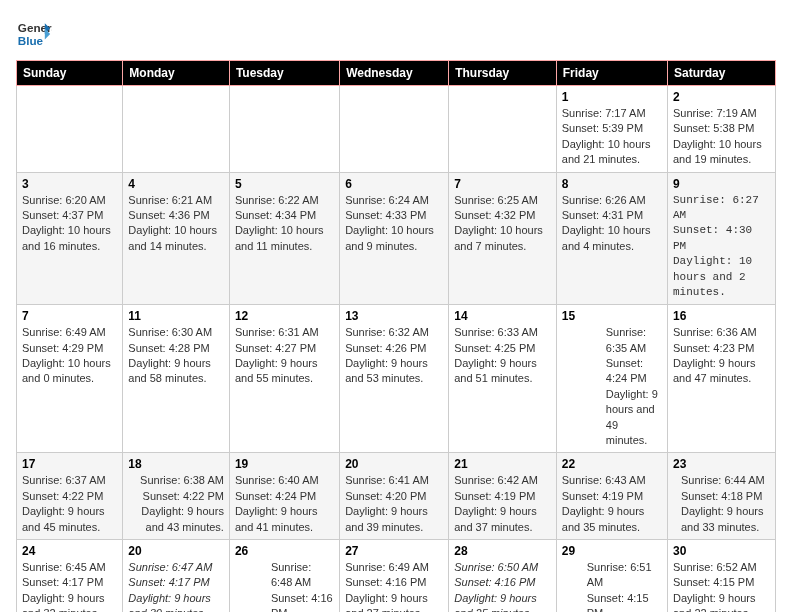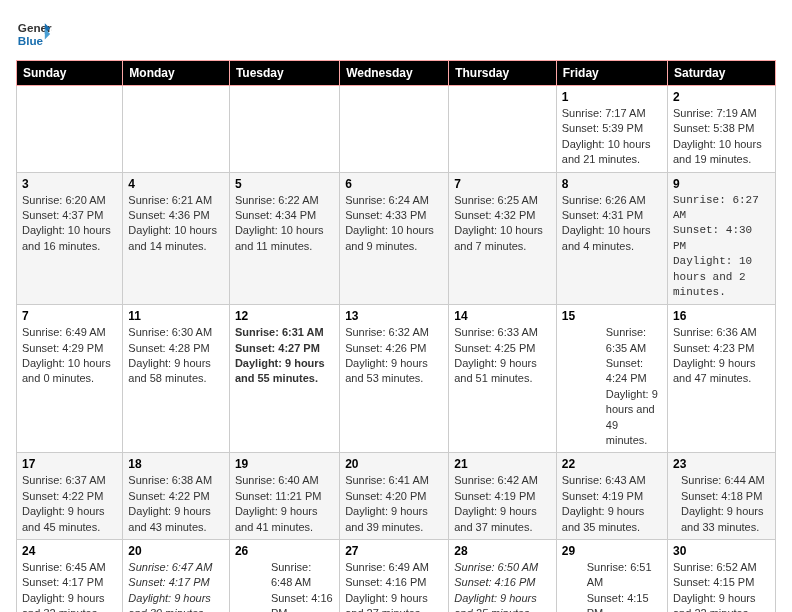--- a/index.html
+++ b/index.html
@@ -178,21 +178,21 @@
 Daylight: 10 hours and 0 minutes.</div>
         </td>
         <td>
           <span class="day-num">11</span>
           <div class="day-info" style="white-space: pre-line;">Sunrise: 6:30 AM
 Sunset: 4:28 PM
 Daylight: 9 hours and 58 minutes.</div>
         </td>
         <td>
           <span class="day-num">12</span>
-          <div class="day-info" style="white-space: pre-line; font-weight: bold;">Sunrise: 6:31 AM
+          <div class="day-info" style="white-space: pre-line;">Sunrise: 6:31 AM
 Sunset: 4:27 PM
 Daylight: 9 hours and 55 minutes.</div>
         </td>
         <td>
           <span class="day-num">13</span>
           <div class="day-info" style="white-space: pre-line;">Sunrise: 6:32 AM
 Sunset: 4:26 PM
 Daylight: 9 hours and 53 minutes.</div>
         </td>
         <td>
@@ -216,28 +216,28 @@
       </tr>
       <tr>
         <td>
           <span class="day-num">17</span>
           <div class="day-info" style="white-space: pre-line;">Sunrise: 6:37 AM
 Sunset: 4:22 PM
 Daylight: 9 hours and 45 minutes.</div>
         </td>
         <td>
           <span class="day-num">18</span>
-          <div class="day-info" style="white-space: pre-line;">Sunrise: 6:38 AM
+          <div class="day-info" style="white-space: pre-line; text-align: right;">Sunrise: 6:38 AM
 Sunset: 4:22 PM
 Daylight: 9 hours and 43 minutes.</div>
         </td>
         <td>
           <span class="day-num">19</span>
           <div class="day-info" style="white-space: pre-line;">Sunrise: 6:40 AM
-Sunset: 11:21 PM
+Sunset: 4:24 PM
 Daylight: 9 hours and 41 minutes.</div>
         </td>
         <td>
           <span class="day-num">20</span>
           <div class="day-info" style="white-space: pre-line;">Sunrise: 6:41 AM
 Sunset: 4:20 PM
 Daylight: 9 hours and 39 minutes.</div>
         </td>
         <td>
           <span class="day-num">21</span>

